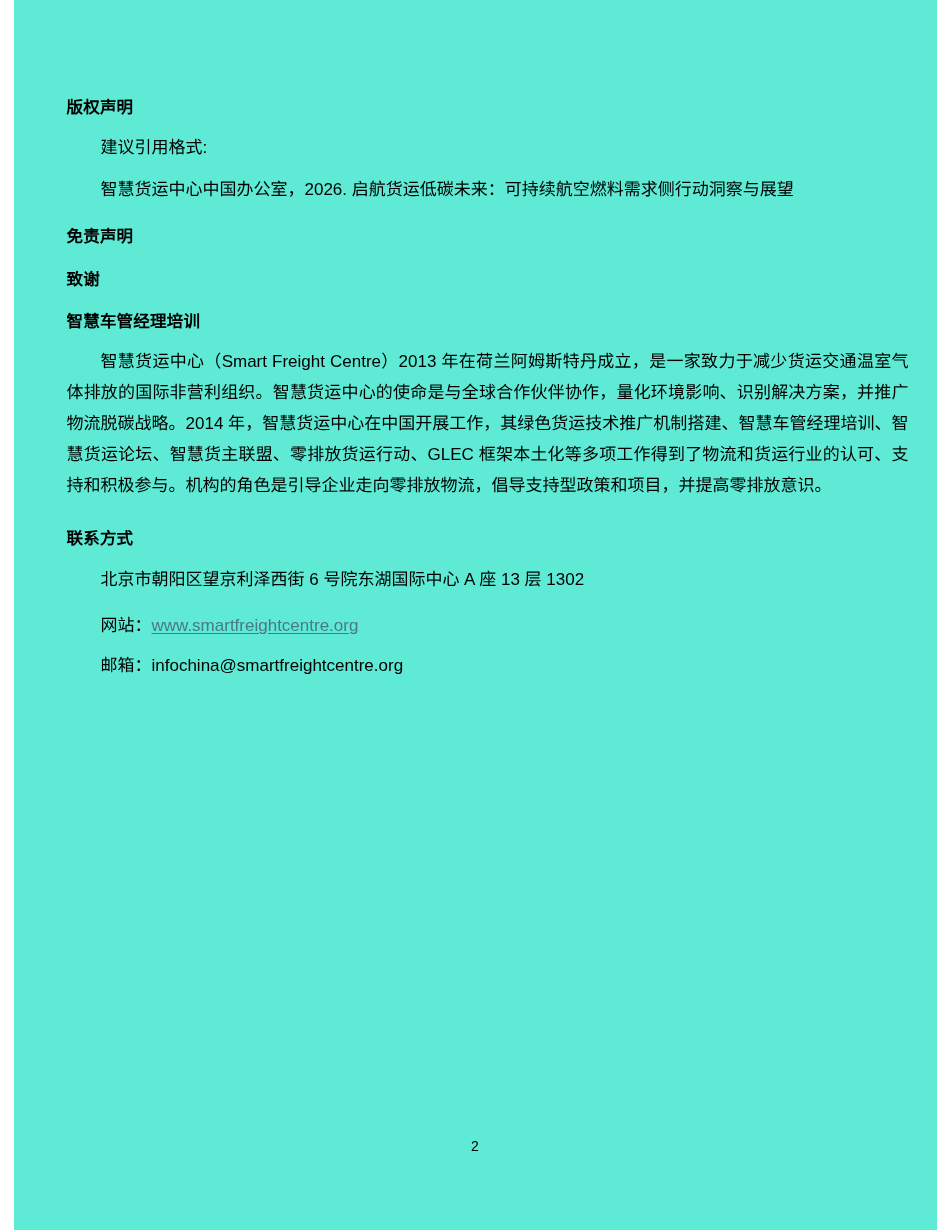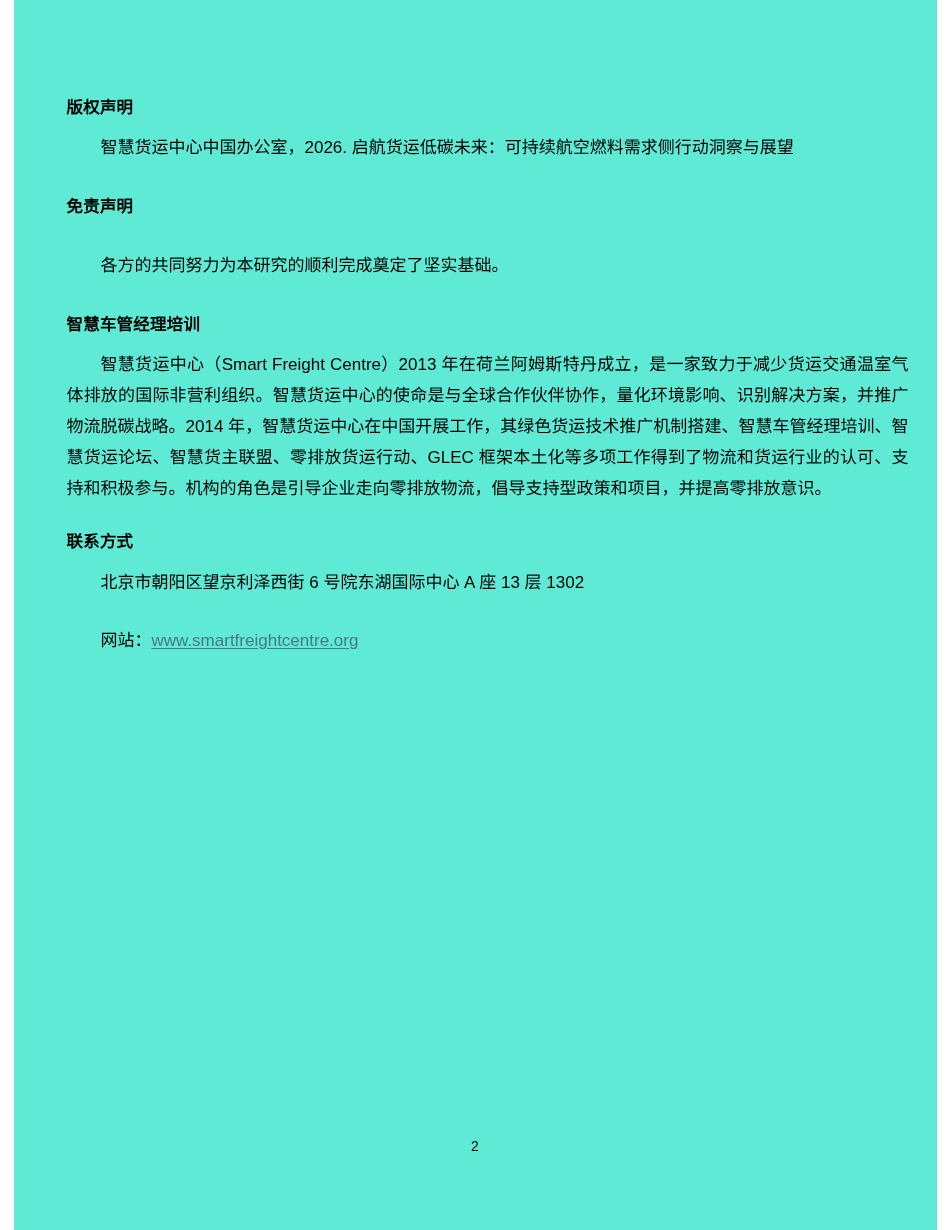--- a/index.html
+++ b/index.html
@@ -62,32 +62,32 @@
     margin-bottom: 11px;
   }
   .contact-line {
     font-size: 17px;
     line-height: 34px;
     margin: 0 0 6px 0;
     padding-left: 34px;
     color: #000;
   }
   .contact-line.address {
-    margin-bottom: 24px;
+    margin-bottom: 12px;
   }
   .link {
     color: #4a7985;
     text-decoration: underline;
     text-underline-offset: 2px;
   }
   .label {
     color: #000;
   }
   .heading-gap-before {
-    margin-top: 32px;
+    margin-top: 20px;
   }
   .heading-gap-before-lg {
     margin-top: 26px;
   }
   .page-number {
     position: absolute;
     left: 0;
     right: 0;
     top: 1138px;
     text-align: center;
@@ -97,43 +97,47 @@
   }
 </style>
 </head>
 <body>
 
 <div class="page">
   <div class="content">
 
     <div class="block">
       <h2 class="section-heading">版权声明</h2>
+      <p class="sub-line">建议引用格式:</p>
       <p class="sub-line last">智慧货运中心中国办公室，2026. 启航货运低碳未来：可持续航空燃料需求侧行动洞察与展望</p>
     </div>
 
     <div class="block heading-gap-before">
       <h2 class="section-heading">免责声明</h2>
     </div>
 
     <div class="block heading-gap-before">
-      <p class="para single-line">各方的共同努力为本研究的顺利完成奠定了坚实基础。</p>
+      <h2 class="section-heading">致谢</h2>
     </div>
 
     <div class="block heading-gap-before">
       <h2 class="section-heading">智慧车管经理培训</h2>
       <p class="para">智慧货运中心（Smart Freight Centre）2013 年在荷兰阿姆斯特丹成立，是一家致力于减少货运交通温室气体排放的国际非营利组织。智慧货运中心的使命是与全球合作伙伴协作，量化环境影响、识别解决方案，并推广物流脱碳战略。2014 年，智慧货运中心在中国开展工作，其绿色货运技术推广机制搭建、智慧车管经理培训、智慧货运论坛、智慧货主联盟、零排放货运行动、GLEC 框架本土化等多项工作得到了物流和货运行业的认可、支持和积极参与。机构的角色是引导企业走向零排放物流，倡导支持型政策和项目，并提高零排放意识。</p>
     </div>
 
     <div class="block heading-gap-before-lg">
       <h2 class="section-heading">联系方式</h2>
 
       <p class="contact-line address">北京市朝阳区望京利泽西街 6 号院东湖国际中心 A 座 13 层 1302</p>
 
       <p class="contact-line">
         <span class="label">网站：</span><a class="link" href="#">www.smartfreightcentre.org</a>
       </p>
 
+      <p class="contact-line">
+        <span class="label">邮箱：</span><span>infochina@smartfreightcentre.org</span>
+      </p>
     </div>
 
   </div>
 
   <div class="page-number">2</div>
 </div>
 
 </body></html>

